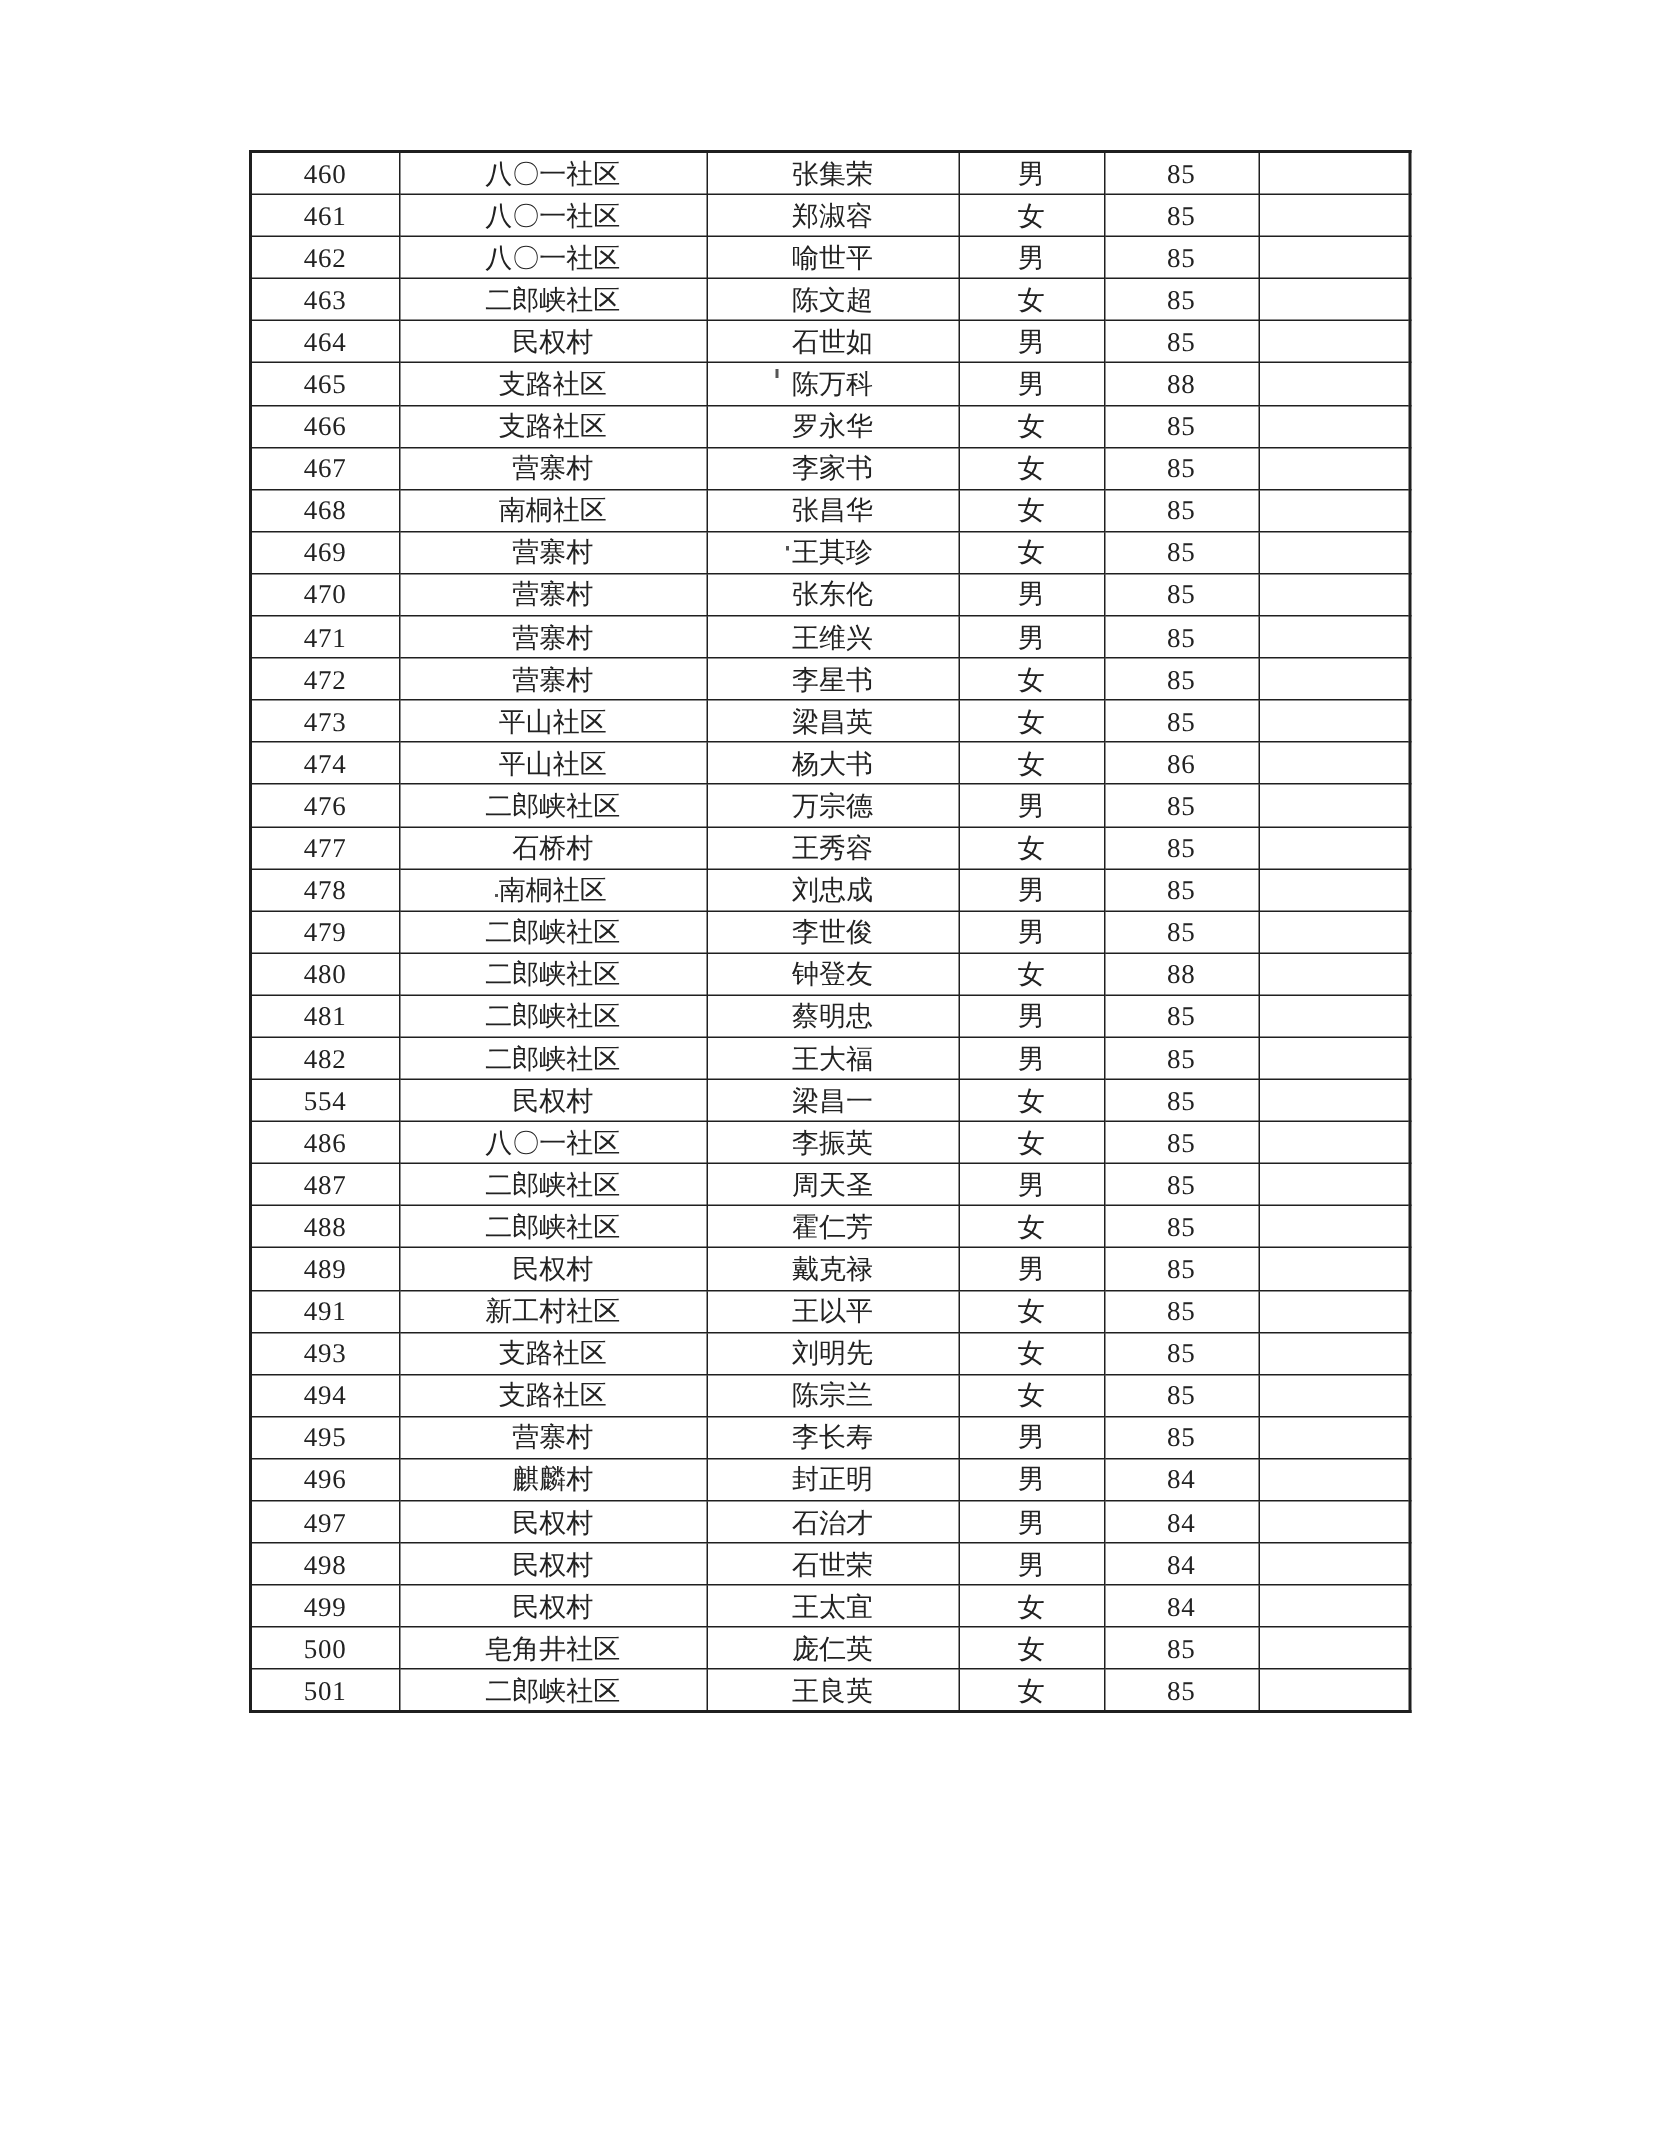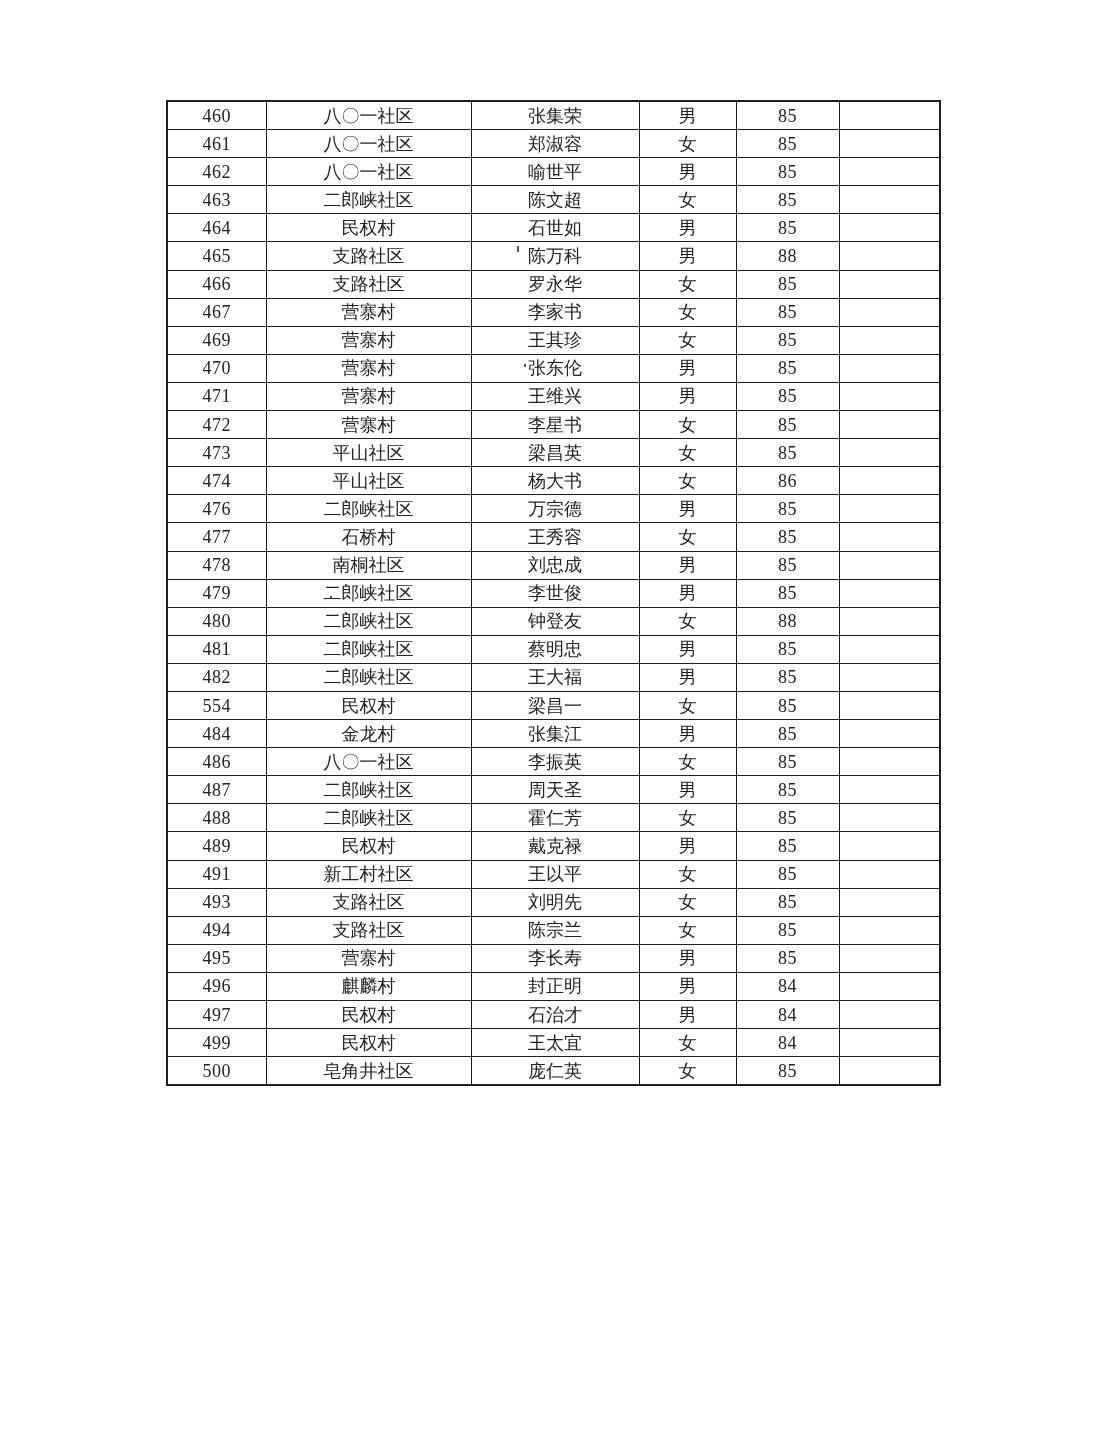--- a/index.html
+++ b/index.html
@@ -138,20 +138,28 @@
         </tr>
         <tr>
           <td class="num">467</td>
           <td>营寨村</td>
           <td>李家书</td>
           <td>女</td>
           <td class="num">85</td>
           <td></td>
         </tr>
         <tr>
+          <td class="num">468</td>
+          <td>南桐社区</td>
+          <td>张昌华</td>
+          <td>女</td>
+          <td class="num">85</td>
+          <td></td>
+        </tr>
+        <tr>
           <td class="num">469</td>
           <td>营寨村</td>
           <td>王其珍</td>
           <td>女</td>
           <td class="num">85</td>
           <td></td>
         </tr>
         <tr>
           <td class="num">470</td>
           <td>营寨村</td>
@@ -250,28 +258,20 @@
         </tr>
         <tr>
           <td class="num">554</td>
           <td>民权村</td>
           <td>梁昌一</td>
           <td>女</td>
           <td class="num">85</td>
           <td></td>
         </tr>
         <tr>
-          <td class="num">484</td>
-          <td>金龙村</td>
-          <td>张集江</td>
-          <td>男</td>
-          <td class="num">85</td>
-          <td></td>
-        </tr>
-        <tr>
           <td class="num">486</td>
           <td>八〇一社区</td>
           <td>李振英</td>
           <td>女</td>
           <td class="num">85</td>
           <td></td>
         </tr>
         <tr>
           <td class="num">487</td>
           <td>二郎峡社区</td>
@@ -338,31 +338,47 @@
         </tr>
         <tr>
           <td class="num">497</td>
           <td>民权村</td>
           <td>石治才</td>
           <td>男</td>
           <td class="num">84</td>
           <td></td>
         </tr>
         <tr>
+          <td class="num">498</td>
+          <td>民权村</td>
+          <td>石世荣</td>
+          <td>男</td>
+          <td class="num">84</td>
+          <td></td>
+        </tr>
+        <tr>
           <td class="num">499</td>
           <td>民权村</td>
           <td>王太宜</td>
           <td>女</td>
           <td class="num">84</td>
           <td></td>
         </tr>
         <tr>
           <td class="num">500</td>
           <td>皂角井社区</td>
           <td>庞仁英</td>
+          <td>女</td>
+          <td class="num">85</td>
+          <td></td>
+        </tr>
+        <tr>
+          <td class="num">501</td>
+          <td>二郎峡社区</td>
+          <td>王良英</td>
           <td>女</td>
           <td class="num">85</td>
           <td></td>
         </tr>
       </tbody>
   </table>
   <div class="artifact a1"></div>
   <div class="artifact a2"></div>
   <div class="artifact a3"></div>
 </div>

